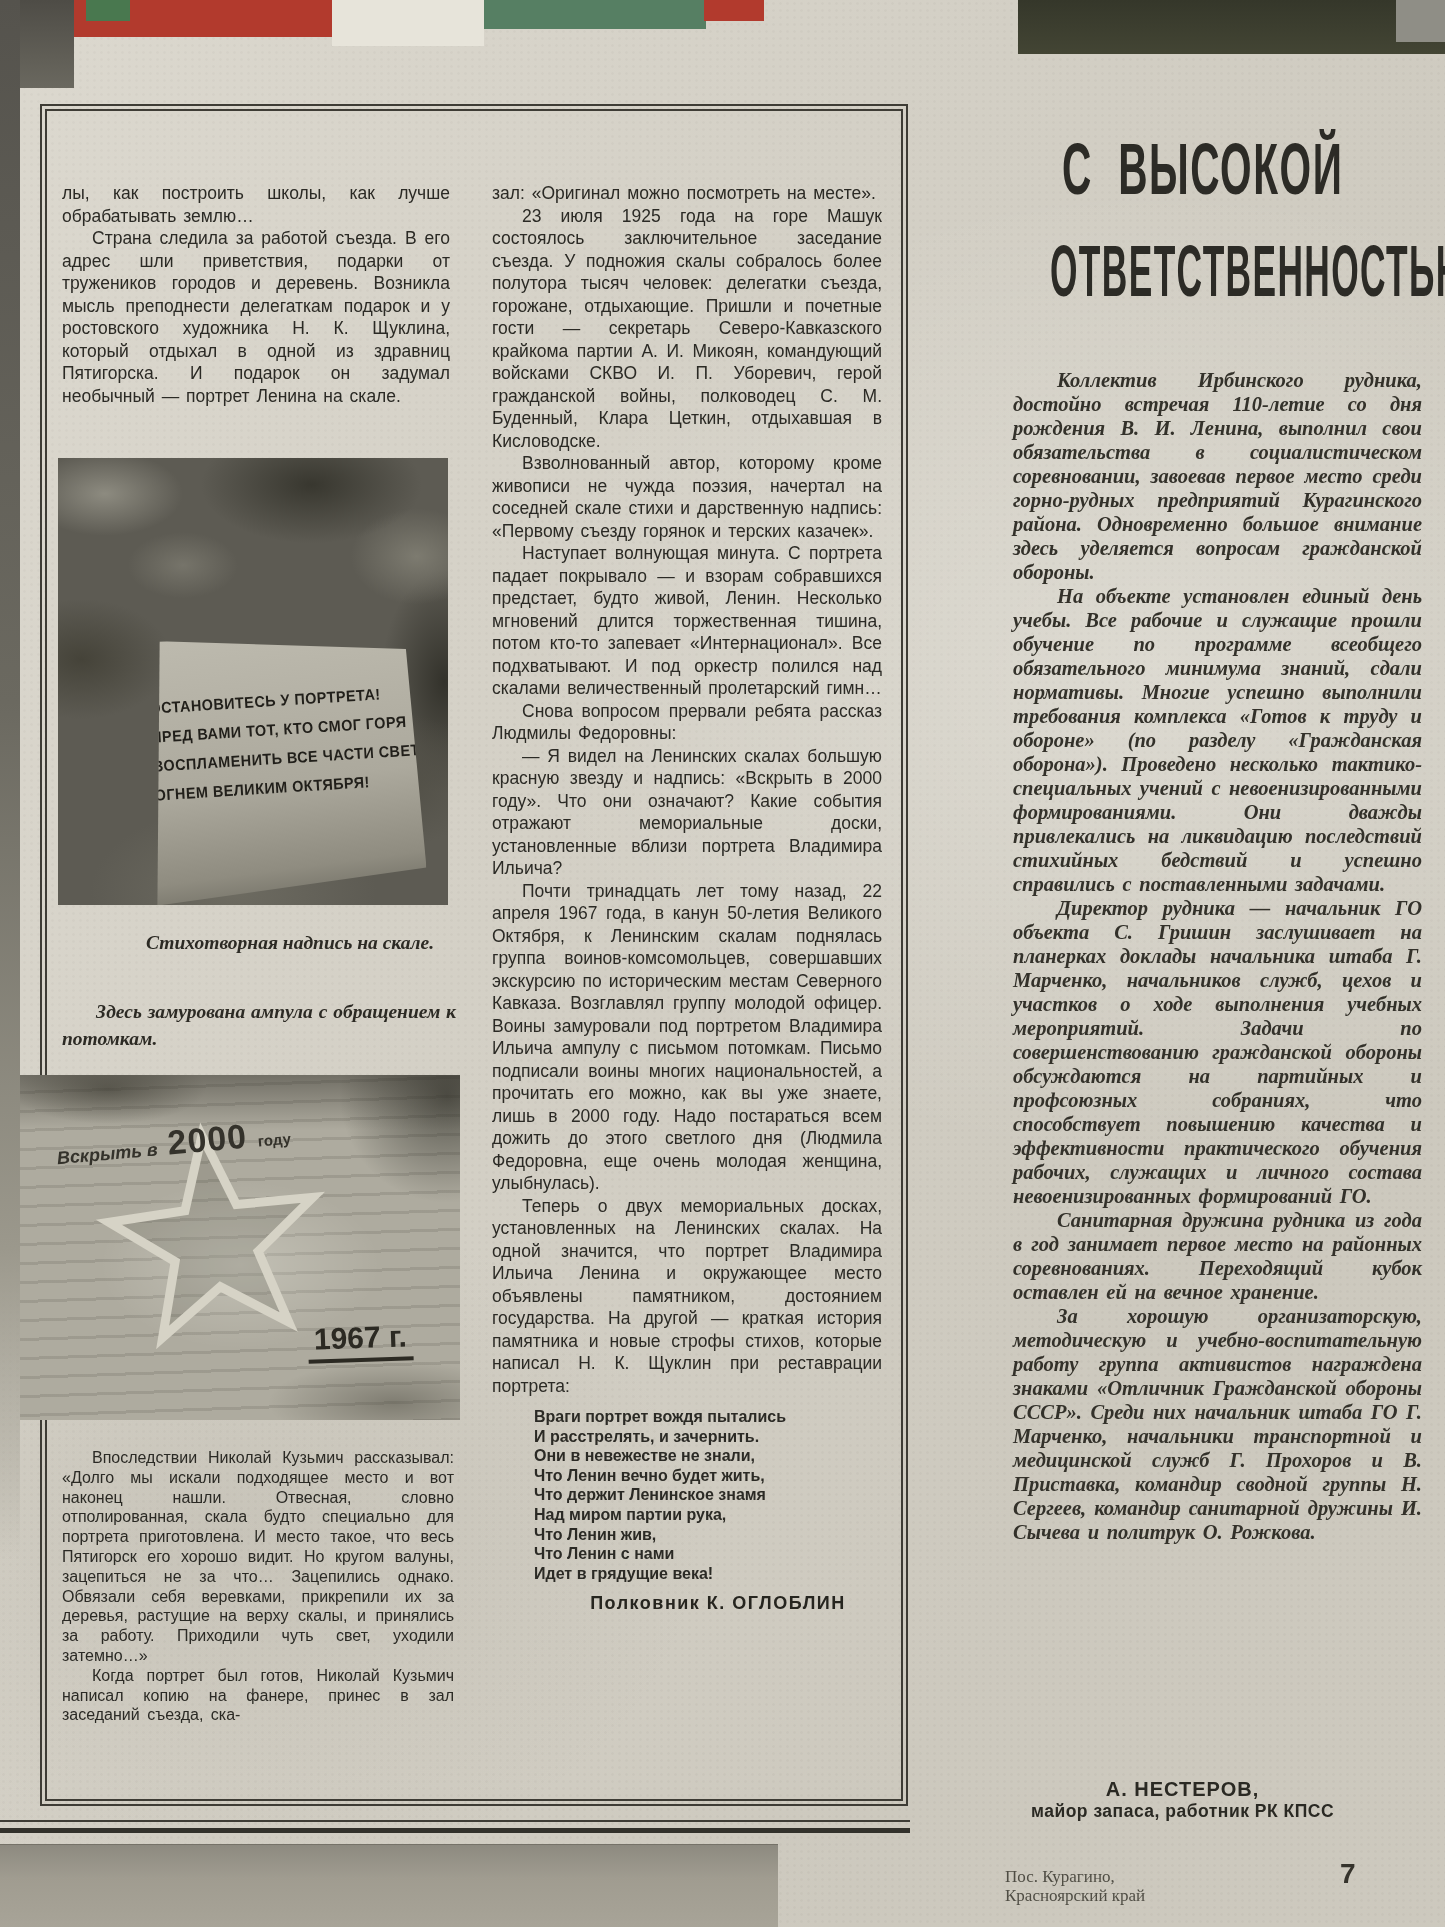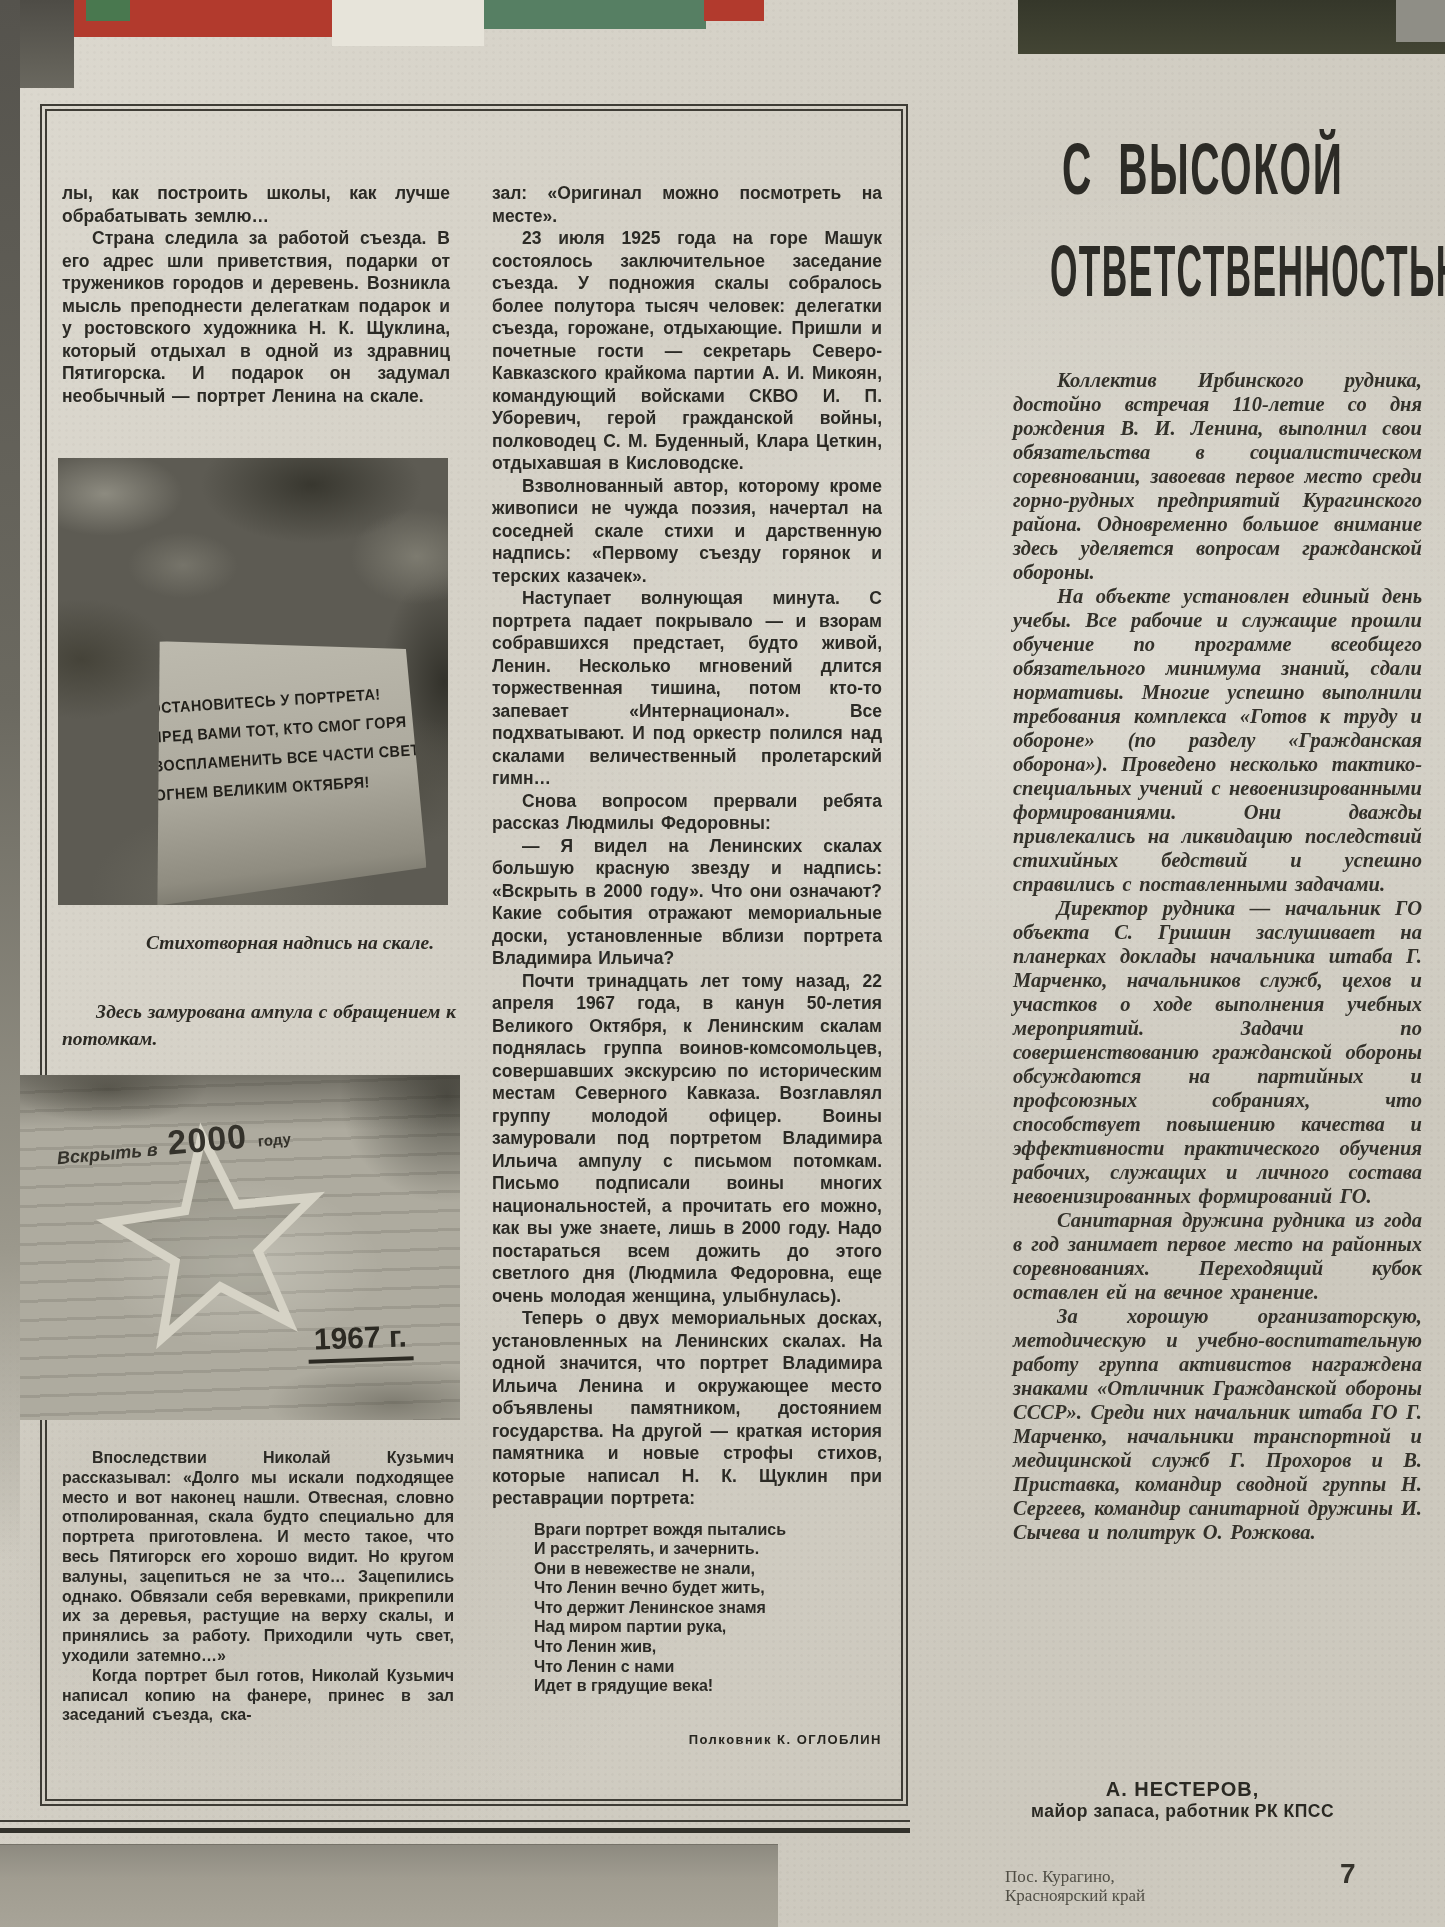--- a/index.html
+++ b/index.html
@@ -32,31 +32,31 @@
     background:linear-gradient(to bottom,#55534d 0%,#6b6960 45%,#9b988c 80%,rgba(155,152,140,0) 100%);}
   
   .frame{left:40px;top:104px;width:864px;height:1698px;border:2px solid #3e3c35;}
   .frame::before{content:"";position:absolute;inset:3px;border:2px solid #3e3c35;}
   .rule-a{left:0;top:1820px;width:910px;height:2px;background:#3e3c35;}
   .rule-b{left:0;top:1828px;width:910px;height:5px;background:#32312b;}
   .bottom-gray{left:0;top:1844px;width:778px;height:83px;
     background:linear-gradient(180deg,#8d8a80,#a09c90 40%,#a8a498);border-top:1px solid #757268;}
   
   .bodytext p{margin:0;text-align:justify;color:#2b2a25;
-    font-family:"Liberation Sans",sans-serif;font-weight:700;
+    font-family:"Liberation Sans",sans-serif;font-weight:400;
     font-size:17.5px;line-height:22.5px;word-spacing:2px;}
   .bodytext p.ind{text-indent:30px;}
   .col1top{left:62px;top:182px;width:388px;}
   .col1bottom{left:62px;top:1448px;width:392px;}
   .col1bottom p{font-size:16px;line-height:19.8px;word-spacing:3px;}
   .col2{left:492px;top:182px;width:390px;}
   .poem{margin:10px 0 0 42px;}
   .poem div{white-space:nowrap;color:#2b2a25;font-weight:700;font-size:16px;line-height:19.6px;}
-  .sig1{margin-top:36px;text-align:right;padding-left:62px;color:#26251f;
-    font-weight:700;font-size:13px;letter-spacing:1.5px;white-space:nowrap;}
+  .sig1{margin-top:10px;text-align:center;padding-left:62px;color:#26251f;
+    font-weight:700;font-size:18px;letter-spacing:1.5px;white-space:nowrap;}
   
   .caption1{left:62px;top:932px;width:388px;text-align:center;padding-left:34px;
     font-family:"Liberation Serif",serif;font-style:italic;font-weight:700;
     font-size:19.5px;color:#2c2a24;white-space:nowrap;}
   .caption2{left:62px;top:998px;width:394px;text-indent:34px;
     font-family:"Liberation Serif",serif;font-style:italic;font-weight:700;
     font-size:19.5px;line-height:27px;color:#2c2a24;text-align:justify;}
   
   .photo1{left:58px;top:458px;width:390px;height:447px;overflow:hidden;
     background-color:#5d5b53;

